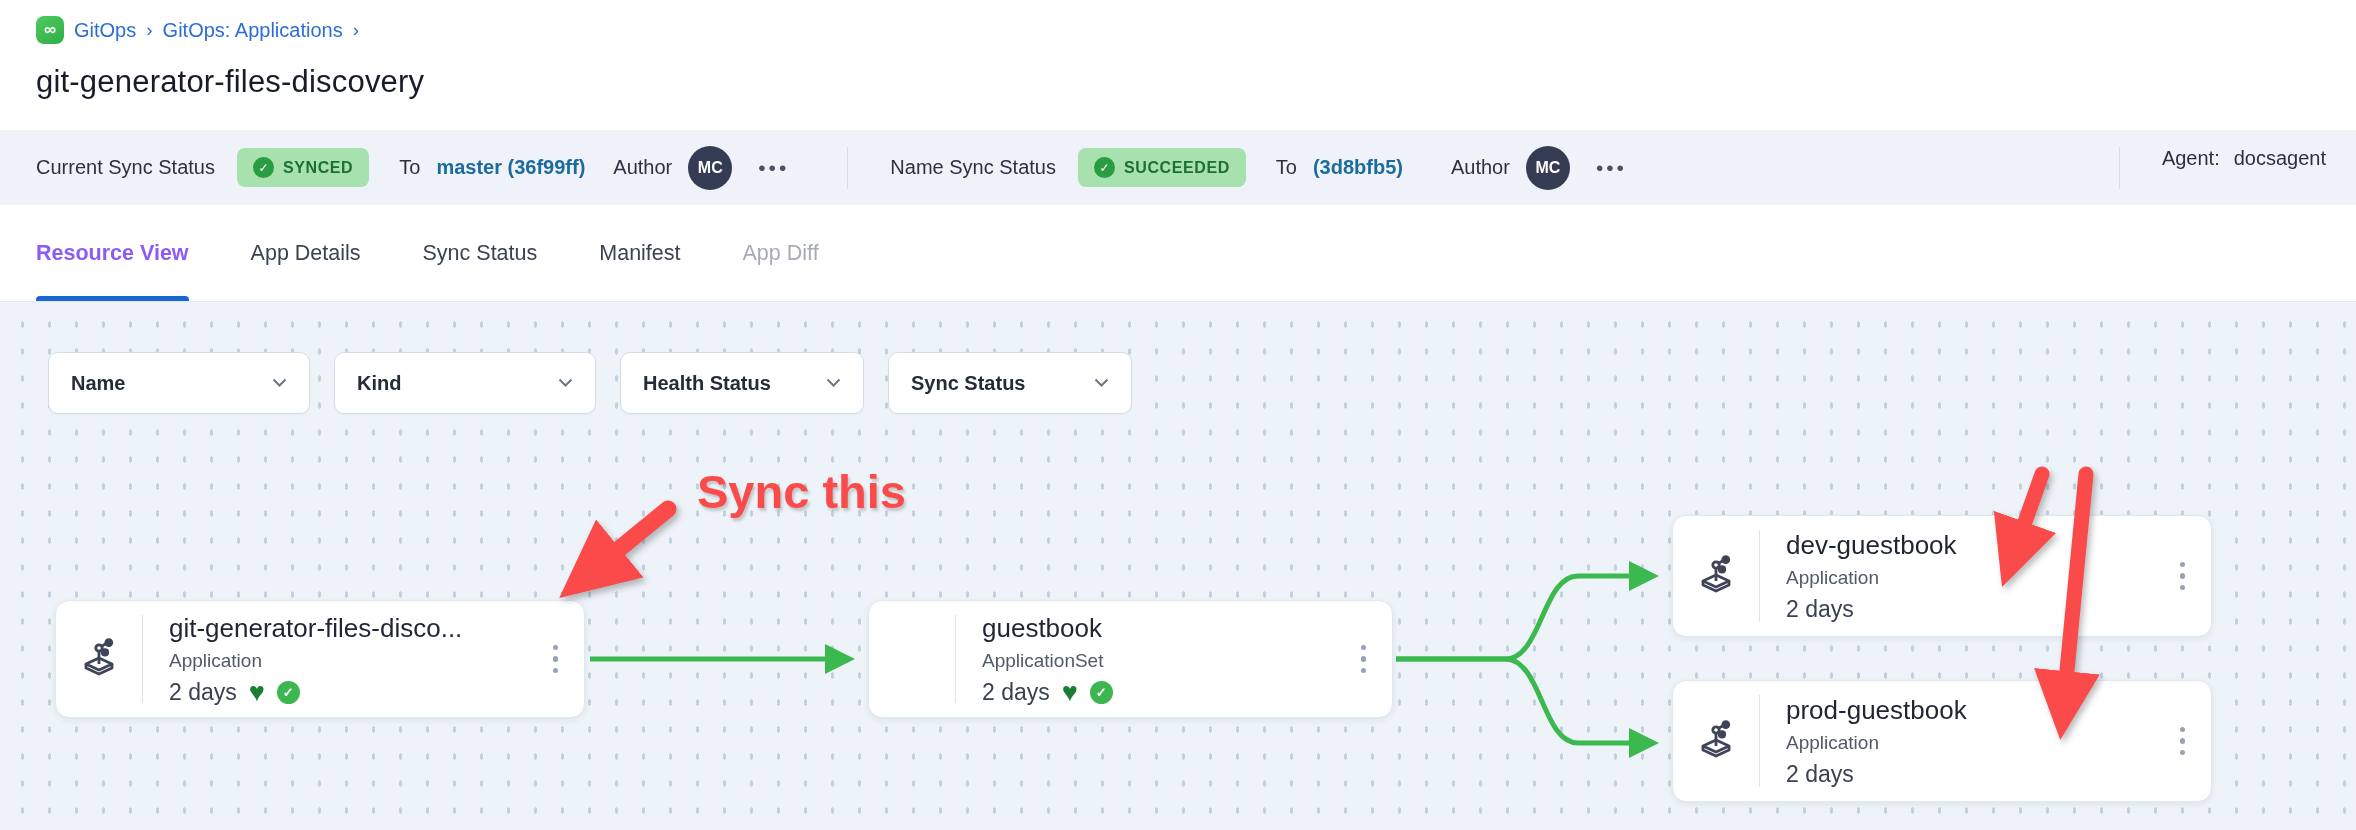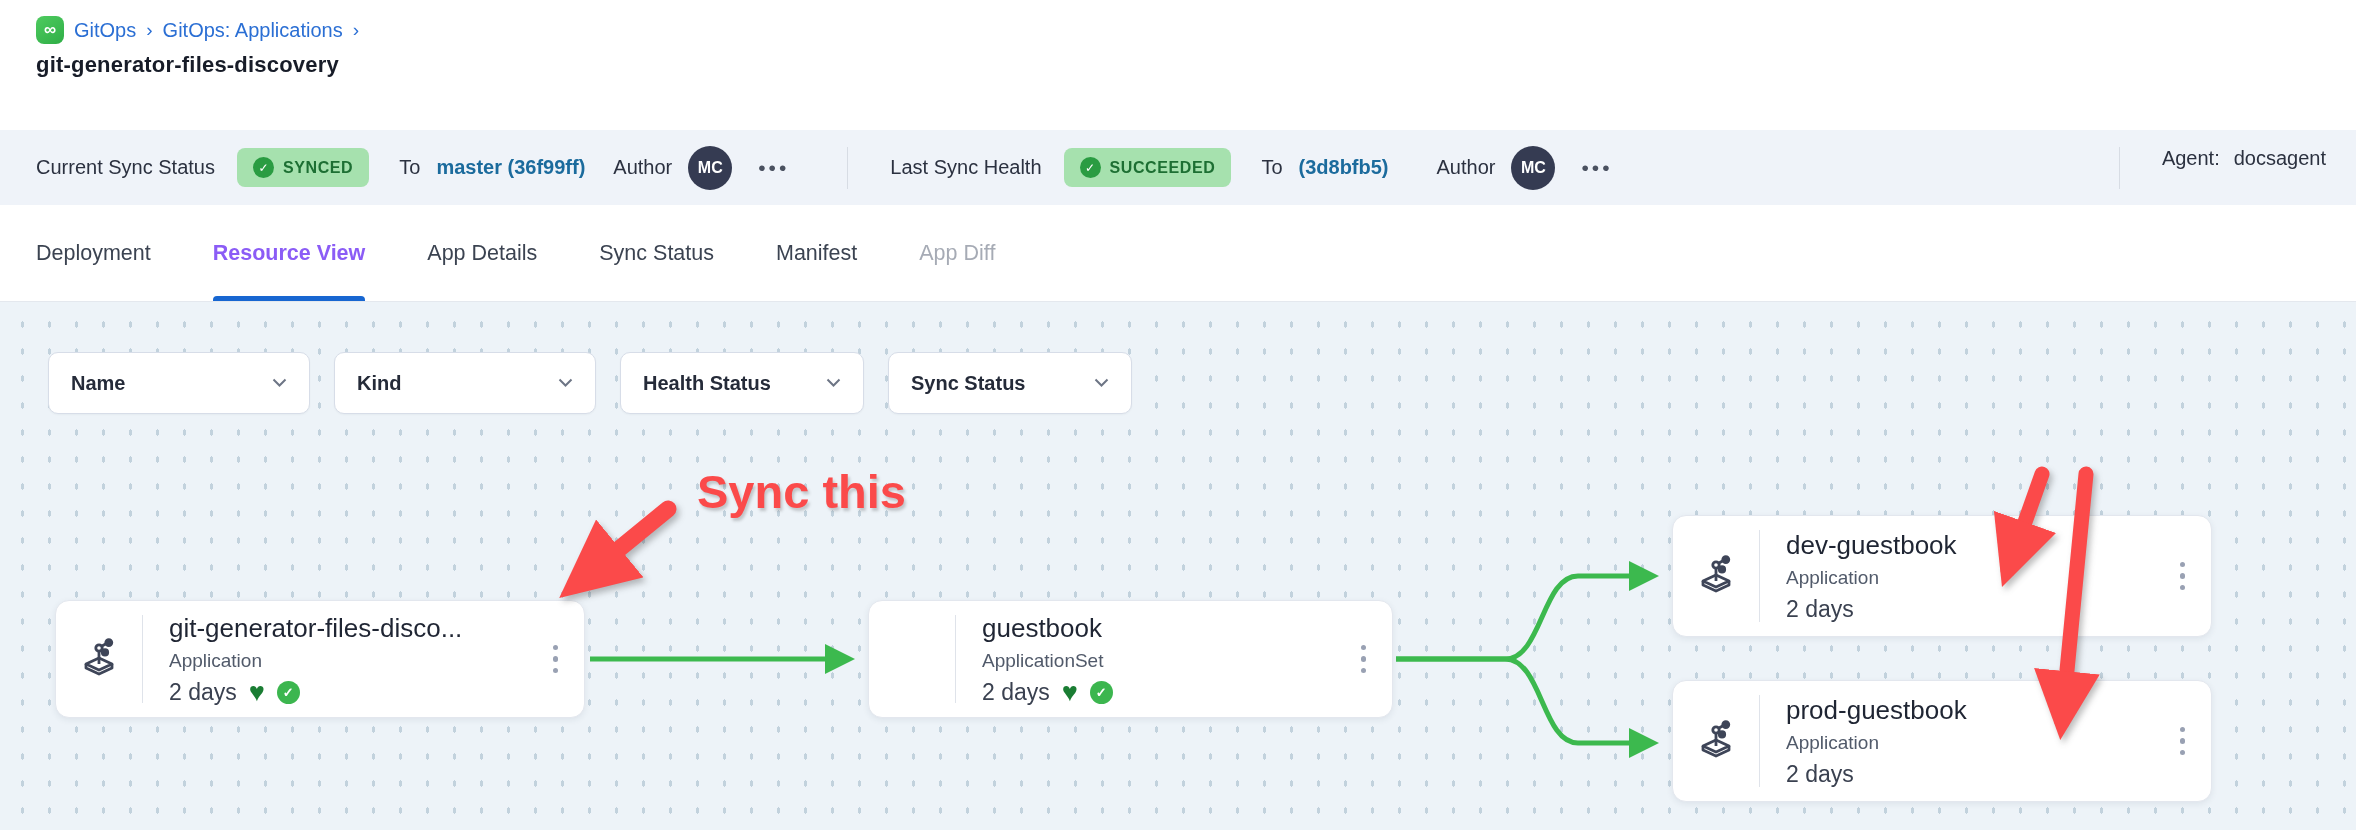--- a/index.html
+++ b/index.html
@@ -8,21 +8,21 @@
 
   
   .header { height:130px; background:#fff; padding:16px 0 0 36px; }
   .breadcrumb { display:flex; align-items:center; gap:10px; font-size:20px; }
   .crumb-logo { width:28px; height:28px; border-radius:8px;
     background:linear-gradient(145deg,#4ecb5f,#2fae46); color:#fff;
     display:flex; align-items:center; justify-content:center;
     font-size:17px; font-weight:bold; }
   .crumb-link { color:#2b6fd4; cursor:pointer; }
   .crumb-sep { color:#2b6fd4; font-size:19px; }
-  .page-title { margin-top:8px; font-size:22px; font-weight:bold; color:#15192
+  .page-title { margin-top:20px; font-size:31px; font-weight:normal; color:#15192
 3; letter-spacing:.2px; color:#171c28; }
 
   
   .statusbar { height:75px; background:#eff3f9; display:flex; align-items:center;
     padding:0 30px 0 36px; font-size:20px; color:#2b3140; white-space:nowrap; }
   .sb-label { color:#2b3140; }
   .badge { display:inline-flex; align-items:center; gap:9px; background:#a6e1ae;
     border-radius:8px; padding:9px 16px; margin-left:22px; }
   .badge-ico { width:21px; height:21px; border-radius:50%; background:#2a9c42;
     color:#fff; font-size:12px; display:flex; align-items:center; justify-content:center; }
@@ -113,40 +113,39 @@
     <span class="badge-txt">SYNCED</span>
   </span>
   <span class="to-label">To</span>
   <span class="commit-link">master (36f99ff)</span>
   <span class="author-label">Author</span>
   <span class="avatar">MC</span>
   <span class="more-dots">•••</span>
 
   <span class="sb-divider"></span>
 
-  <span class="sb-label">Last Sync Health</span>
+  <span class="sb-label">Name Sync Status</span>
   <span class="badge">
     <span class="badge-ico">✓</span>
     <span class="badge-txt">SUCCEEDED</span>
   </span>
   <span class="to-label">To</span>
   <span class="commit-link">(3d8bfb5)</span>
   <span class="author-label" style="margin-left:48px;">Author</span>
   <span class="avatar">MC</span>
   <span class="more-dots">•••</span>
 
   <span class="agent-group">
     <span class="sb-divider" style="margin:0 28px 0 0;"></span>
     <span>Agent:</span>
     <span class="agent-value" style="font-weight:normal;">docsagent</span>
   </span>
 </div>
 
 <div class="tabsbar">
-  <div class="tab">Deployment</div>
   <div class="tab active">Resource View</div>
   <div class="tab">App Details</div>
   <div class="tab">Sync Status</div>
   <div class="tab">Manifest</div>
   <div class="tab disabled">App Diff</div>
 </div>
 
 <div class="canvas">
 
   <svg class="layer">

